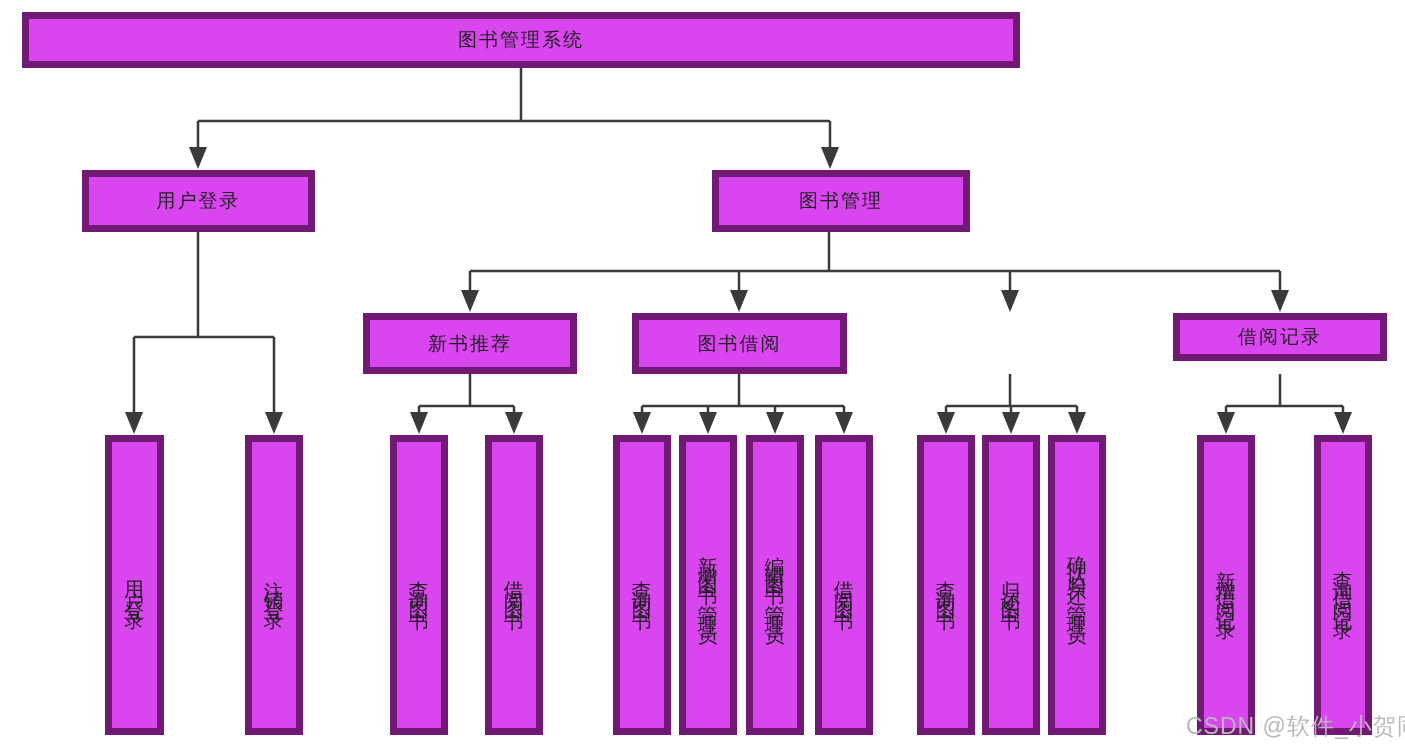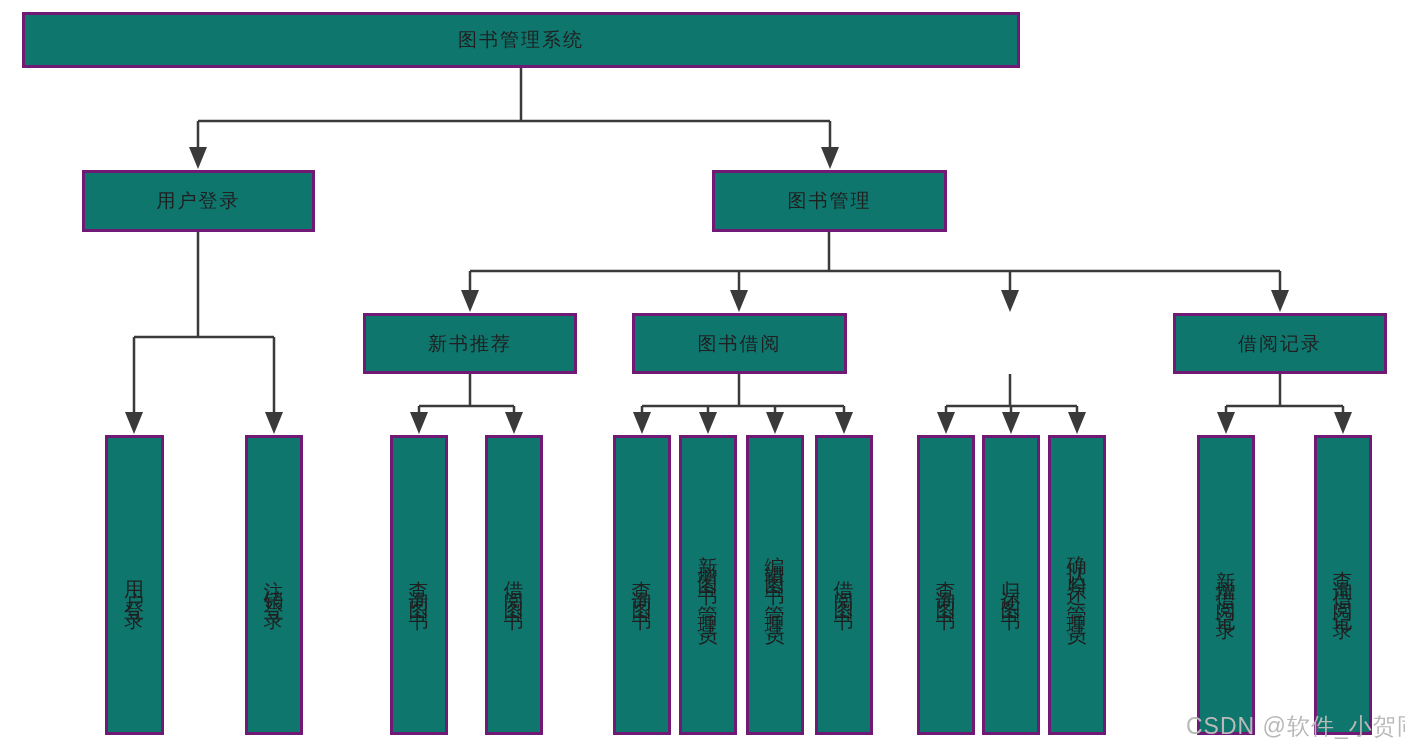--- a/index.html
+++ b/index.html
@@ -6,21 +6,21 @@
   #canvas{
     position:relative;
     width:1405px;height:747px;
     background:#ffffff;
     font-family:"Liberation Sans","DejaVu Sans",sans-serif;
     overflow:hidden;
   }
   #connectors{position:absolute;left:0;top:0;z-index:0;}
   .box{
     position:absolute;box-sizing:border-box;
-    border:3px solid #701a75;background:#0f766e;
+    border:7px solid #701a75;background:#d946ef;
     display:flex;align-items:center;justify-content:center;
     color:#1f1f1f;z-index:1;
   }
   .h-label{font-size:19px;letter-spacing:2px;white-space:nowrap;}
   .v-label{
     writing-mode:vertical-rl;text-orientation:mixed;
     font-size:20px;line-height:1;letter-spacing:10px;
     white-space:nowrap;
   }
   .watermark{
@@ -73,31 +73,31 @@
     </g>
   </svg>
 
   <div class="box" style="left:22px;top:12px;width:998px;height:56px;">
     <span class="h-label">图书管理系统</span>
   </div>
 
   <div class="box" style="left:82px;top:170px;width:233px;height:62px;">
     <span class="h-label">用户登录</span>
   </div>
-  <div class="box" style="left:712px;top:170px;width:235px;height:62px;">
+  <div class="box" style="left:712px;top:170px;width:258px;height:62px;">
     <span class="h-label">图书管理</span>
   </div>
 
   <div class="box" style="left:363px;top:313px;width:214px;height:61px;">
     <span class="h-label">新书推荐</span>
   </div>
   <div class="box" style="left:632px;top:313px;width:215px;height:61px;">
     <span class="h-label">图书借阅</span>
   </div>
-  <div class="box" style="left:1173px;top:313px;width:214px;height:61px;">
+  <div class="box" style="left:1173px;top:313px;width:214px;height:48px;">
     <span class="h-label">借阅记录</span>
   </div>
 
   <div class="box" style="left:105px;top:435px;width:59px;height:300px;">
     <span class="v-label">用户登录</span>
   </div>
   <div class="box" style="left:245px;top:435px;width:58px;height:300px;">
     <span class="v-label">注销登录</span>
   </div>
 

